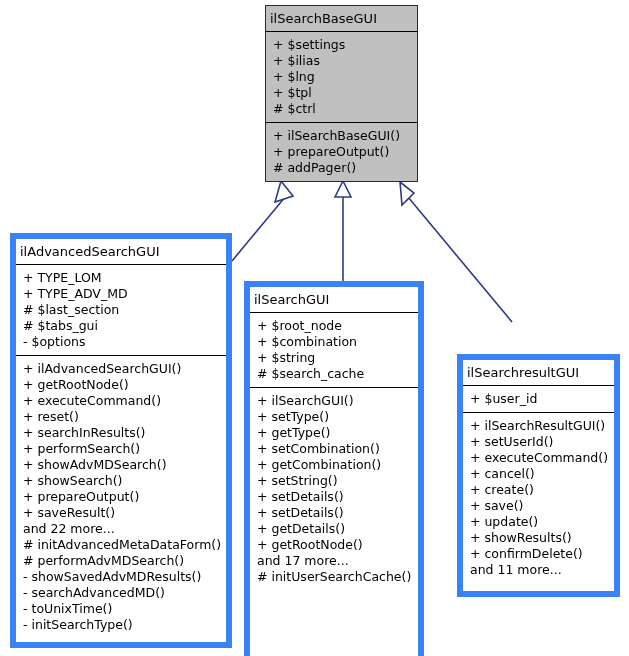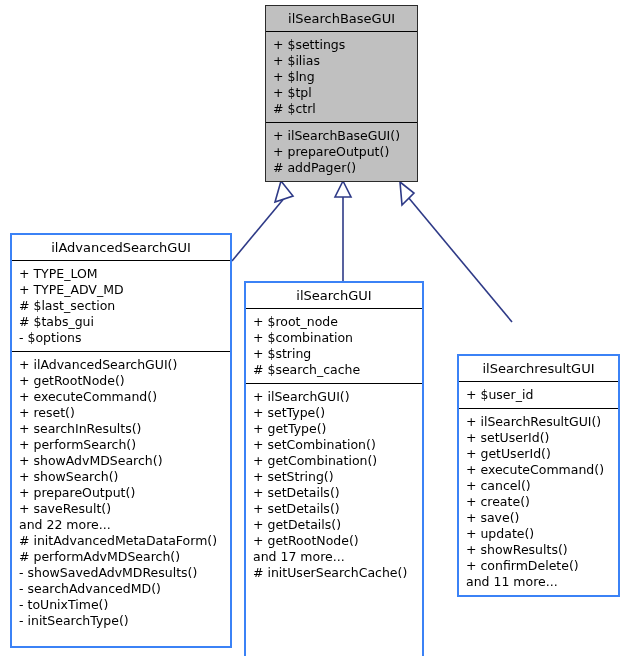--- a/index.html
+++ b/index.html
@@ -21,30 +21,30 @@
     position: absolute;
     left: 0;
     top: 0;
     width: 629px;
     height: 656px;
     pointer-events: none;
   }
   .uml-class {
     position: absolute;
     box-sizing: border-box;
-    border: 2px solid #3b82f6;
+    border: 6px solid #3b82f6;
     background: #ffffff;
     z-index: 2;
   }
   .uml-class.filled {
     background: #c0c0c0;
     border: 1px solid #2b2b2b;
   }
   .uml-title {
-    text-align: center;
+    text-align: left;
     font-size: 13px;
     color: #000000;
     padding: 5px 4px 5px 4px;
     line-height: 15px;
     white-space: nowrap;
   }
   .uml-sep {
     height: 0;
     border-top: 1px solid #000000;
   }
@@ -165,21 +165,20 @@
   <div class="uml-class" id="cls-result">
     <div class="uml-title">ilSearchresultGUI</div>
     <div class="uml-sep"></div>
     <div class="uml-compartment">
       <div class="uml-row">+ $user_id</div>
     </div>
     <div class="uml-sep"></div>
     <div class="uml-compartment">
       <div class="uml-row">+ ilSearchResultGUI()</div>
       <div class="uml-row">+ setUserId()</div>
-      <div class="uml-row">+ getUserId()</div>
       <div class="uml-row">+ executeCommand()</div>
       <div class="uml-row">+ cancel()</div>
       <div class="uml-row">+ create()</div>
       <div class="uml-row">+ save()</div>
       <div class="uml-row">+ update()</div>
       <div class="uml-row">+ showResults()</div>
       <div class="uml-row">+ confirmDelete()</div>
       <div class="uml-row">and 11 more...</div>
     </div>
   </div>

